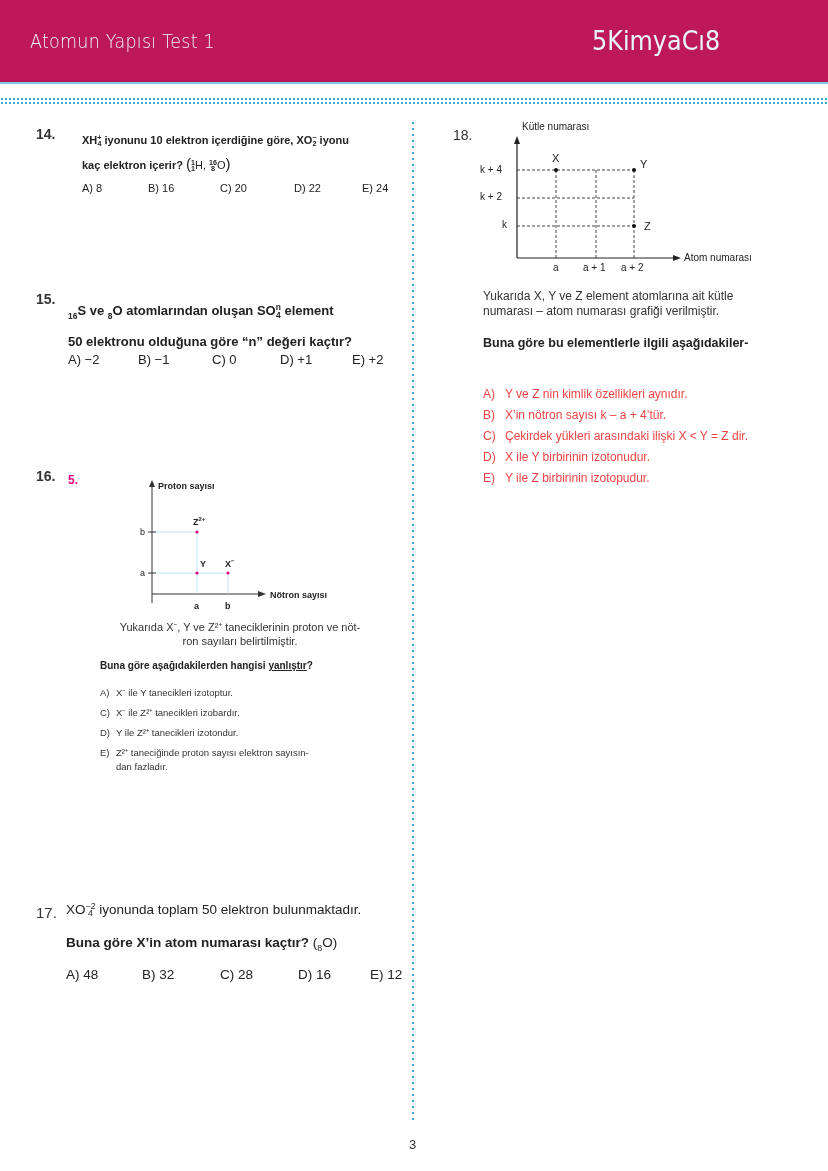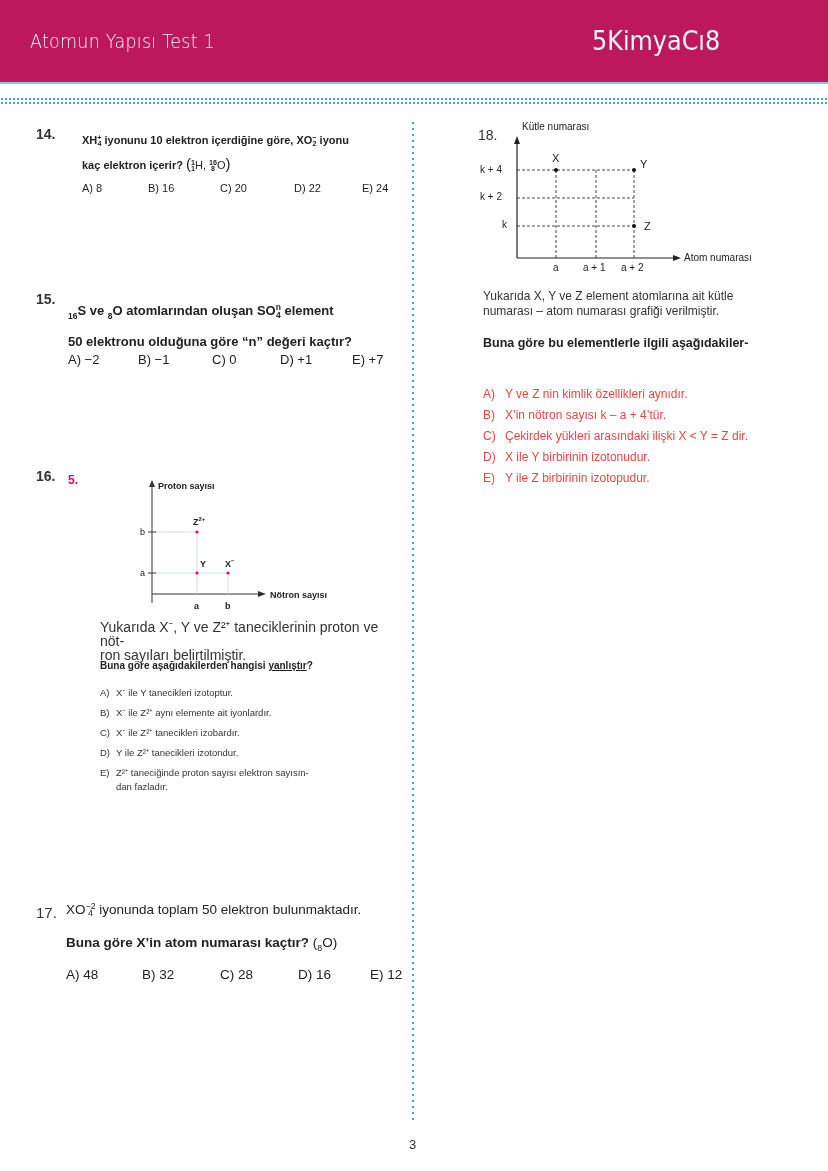--- a/index.html
+++ b/index.html
@@ -57,21 +57,21 @@
 <div class="qnum bold" style="left:36px;top:291px;">15.</div>
 <div class="q bold" style="left:68px;top:298px;width:340px;font-size:13px;line-height:26px;">
   <div><sub>16</sub><span>S ve </span><sub>8</sub><span>O atomlarından oluşan SO</span><span class="stack"><span>n</span><span>4</span></span><span> element</span></div>
   <div>50 elektronu olduğuna göre “n” değeri kaçtır?</div>
 </div>
 <div class="q opts" style="left:68px;top:352px;font-size:13px;align-items:flex-end;">
   <span class="opt" style="width:62px">A) −2</span>
   <span class="opt" style="width:66px">B) −1</span>
   <span class="opt" style="width:60px">C) 0</span>
   <span class="opt" style="width:64px">D) +1</span>
-  <span class="opt">E) +7</span>
+  <span class="opt">E) +2</span>
 </div>
 
 <div class="qnum bold" style="left:36px;top:468px;">16.</div>
 <div class="q pink" style="left:68px;top:473px;font-size:12px;">5.</div>
 <svg style="position:absolute;left:130px;top:478px;" width="230" height="135">
   <line x1="22" y1="125" x2="22" y2="6" stroke="#333" stroke-width="1"></line>
   <polygon points="19,9 25,9 22,2" fill="#333"></polygon>
   <line x1="22" y1="116" x2="130" y2="116" stroke="#333" stroke-width="1"></line>
   <polygon points="128,113 128,119 136,116" fill="#333"></polygon>
   <text x="28" y="11" font-size="9" font-weight="bold" fill="#222">Proton sayısı</text>
@@ -86,51 +86,50 @@
   <line x1="98" y1="95" x2="98" y2="116" stroke="#b7dcef" stroke-width="0.8"></line>
   <circle cx="67" cy="54" r="1.6" fill="#e6007e"></circle>
   <circle cx="67" cy="95" r="1.6" fill="#e6007e"></circle>
   <circle cx="98" cy="95" r="1.6" fill="#e6007e"></circle>
   <text x="63" y="47" font-size="9" font-weight="bold" fill="#222">Z<tspan font-size="6" dy="-4">2+</tspan></text>
   <text x="70" y="89" font-size="9" font-weight="bold" fill="#222">Y</text>
   <text x="95" y="89" font-size="9" font-weight="bold" fill="#222">X<tspan font-size="6" dy="-4">−</tspan></text>
   <text x="64" y="131" font-size="9" font-weight="bold" fill="#222">a</text>
   <text x="95" y="131" font-size="9" font-weight="bold" fill="#222">b</text>
 </svg>
-<div class="q" style="left:100px;top:620px;width:280px;font-size:14px;line-height:14px;color:#333;">
+<div class="q" style="left:100px;top:620px;width:280px;font-size:11px;line-height:14px;color:#333;text-align:center;">
   <div>Yukarıda X⁻, Y ve Z²⁺ taneciklerinin proton ve nöt-</div>
   <div>ron sayıları belirtilmiştir.</div>
 </div>
 <div class="q bold" style="left:100px;top:660px;font-size:10px;">
   <span>Buna göre aşağıdakilerden hangisi </span><span class="underline">yanlıştır</span><span>?</span>
 </div>
 <div class="q" style="left:100px;top:683px;width:290px;font-size:9.5px;line-height:20px;color:#333;">
   <div><span style="display:inline-block;width:16px">A)</span><span>X⁻ ile Y tanecikleri izotoptur.</span></div>
-  <div><span style="display:inline-block;width:16px">B)</span><span>X⁻ ile Z²⁺ aynı elemente ait iyonlardır.</span></div>
   <div><span style="display:inline-block;width:16px">C)</span><span>X⁻ ile Z²⁺ tanecikleri izobardır.</span></div>
   <div><span style="display:inline-block;width:16px">D)</span><span>Y ile Z²⁺ tanecikleri izotondur.</span></div>
   <div style="line-height:14px;margin-top:3px;"><span style="display:inline-block;width:16px">E)</span><span>Z²⁺ taneciğinde proton sayısı elektron sayısın-</span><br><span style="display:inline-block;width:16px"></span><span>dan fazladır.</span></div>
 </div>
 
 <div class="qnum" style="left:36px;top:904px;font-size:15px;">17.</div>
 <div class="q" style="left:66px;top:902px;font-size:13.5px;">
   <span>XO</span><span class="stack"><span>−2</span><span>4</span></span><span> iyonunda toplam 50 elektron bulunmaktadır.</span>
 </div>
 <div class="q bold" style="left:66px;top:935px;font-size:13.5px;">
   <span>Buna göre X’in atom numarası kaçtır?</span><span style="font-weight:normal"> (</span><sub style="font-weight:normal">8</sub><span style="font-weight:normal">O)</span>
 </div>
 <div class="q opts" style="left:66px;top:967px;font-size:13.5px;">
   <span class="opt" style="width:68px">A) 48</span>
   <span class="opt" style="width:70px">B) 32</span>
   <span class="opt" style="width:70px">C) 28</span>
   <span class="opt" style="width:64px">D) 16</span>
   <span class="opt">E) 12</span>
 </div>
 
-<div class="qnum" style="left:478px;top:127px;font-size:14px;">18.</div>
+<div class="qnum" style="left:453px;top:127px;font-size:14px;">18.</div>
 <svg style="position:absolute;left:470px;top:118px;" width="310" height="160">
   <text x="52" y="12" font-size="10" fill="#222">Kütle numarası</text>
   <line x1="47" y1="140" x2="47" y2="22" stroke="#222" stroke-width="1.2"></line>
   <polygon points="44,26 50,26 47,18" fill="#222"></polygon>
   <line x1="47" y1="140" x2="205" y2="140" stroke="#222" stroke-width="1.2"></line>
   <polygon points="203,137 203,143 211,140" fill="#222"></polygon>
   <text x="214" y="143" font-size="10" fill="#222">Atom numarası</text>
   <text x="10" y="55" font-size="10" fill="#222">k + 4</text>
   <text x="10" y="82" font-size="10" fill="#222">k + 2</text>
   <text x="32" y="110" font-size="10" fill="#222">k</text>

